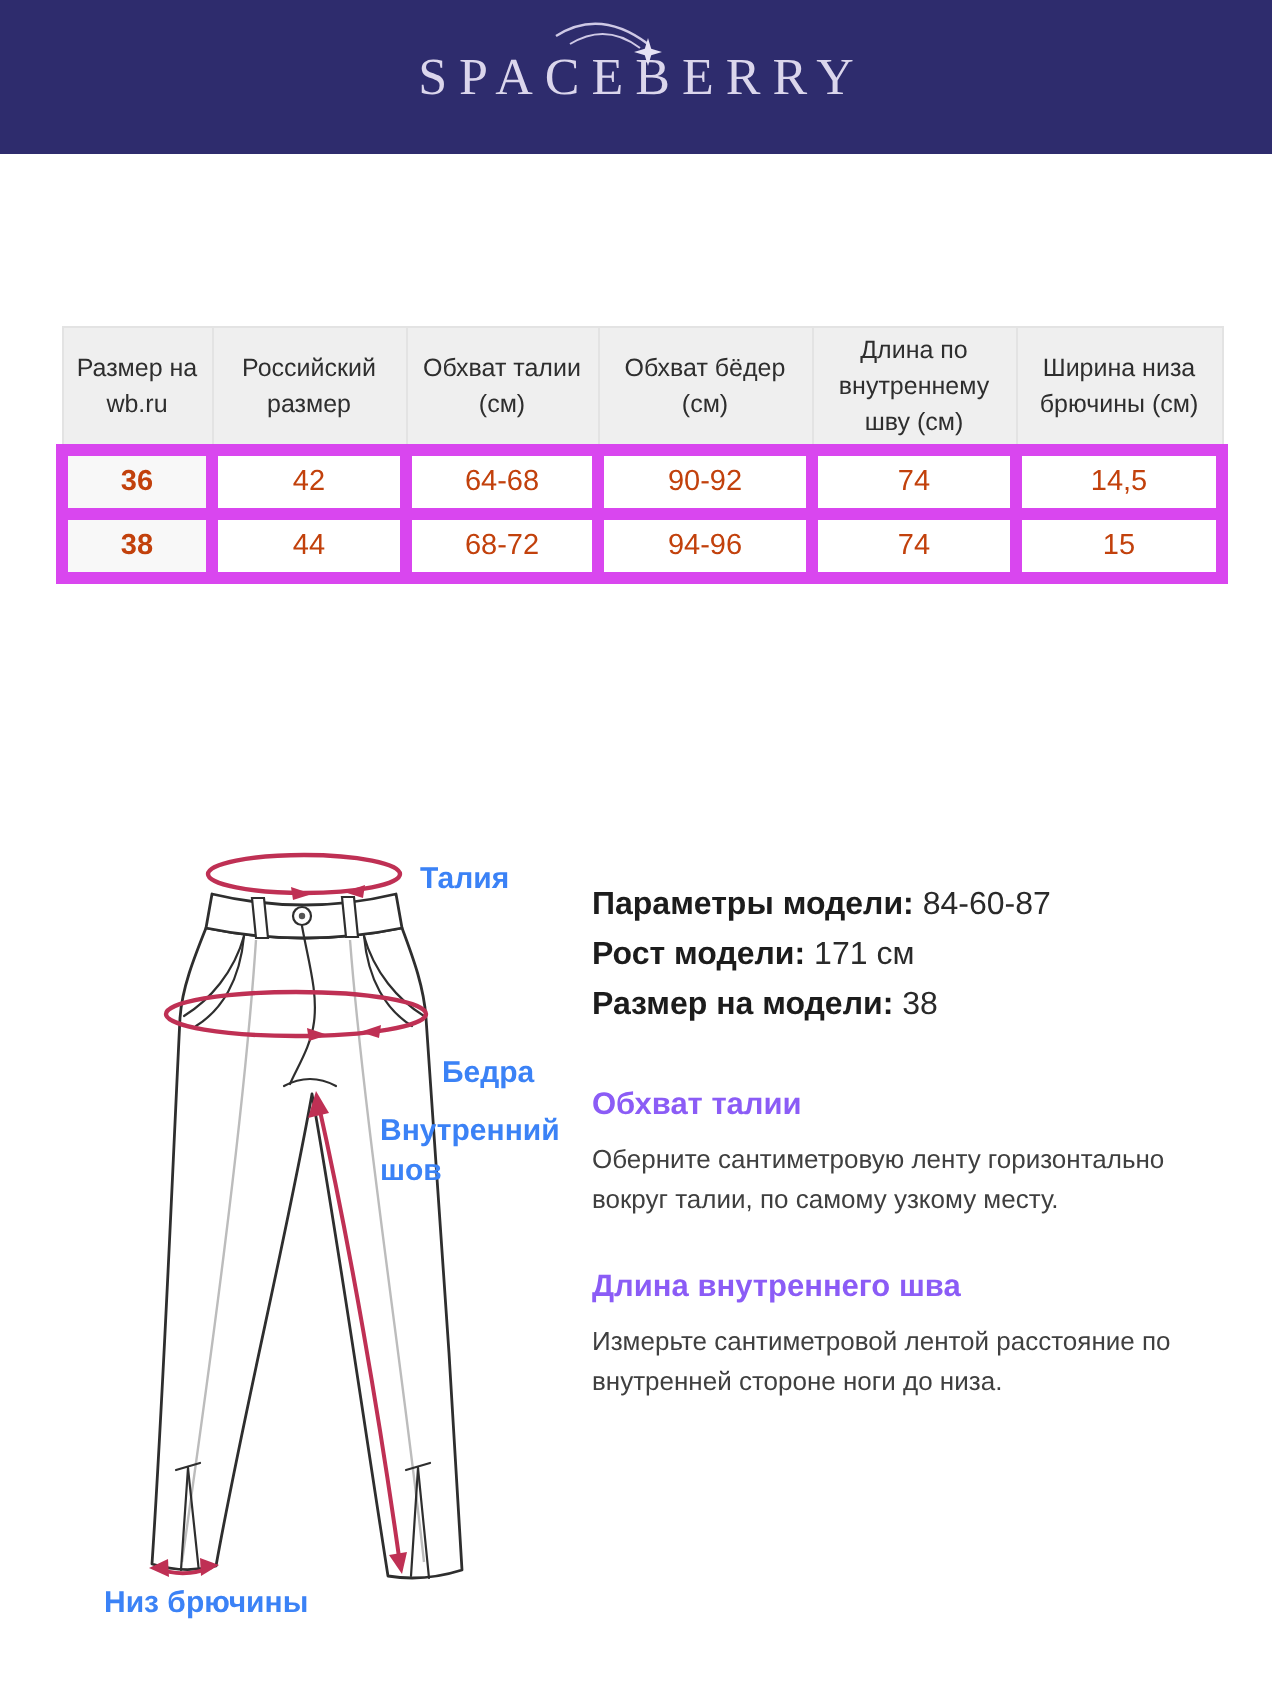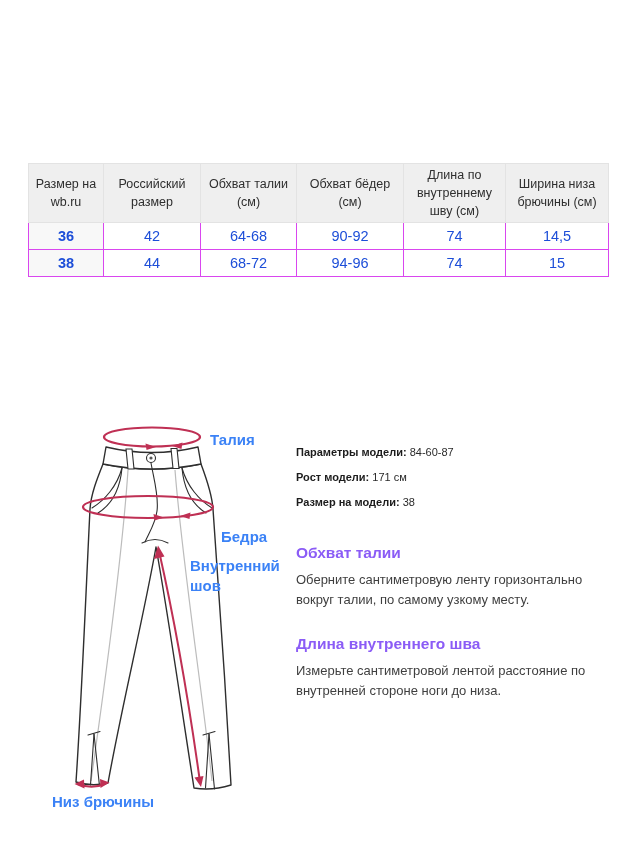--- a/index.html
+++ b/index.html
@@ -21,47 +21,55 @@
   .size-table{
     position:absolute;left:28px;top:163px;width:580px;border-collapse:collapse;
     table-layout:fixed;
   }
   .size-table th{
     background:#efefef;font-weight:normal;font-size:12.5px;line-height:1.45;
     color:#2e2e2e;border:1px solid #e3e3e3;text-align:center;vertical-align:middle;
     height:54px;padding:2px 4px;
   }
   .size-table td{
-    font-size:14.5px;color:#1d4ed8;border:1px solid #d946ef;text-align:center;
+    font-size:14.5px;color:#c2410c;border:6px solid #d946ef;text-align:center;
     vertical-align:middle;height:26px;padding:0 4px;background:#fff;
   }
   .size-table td.first{background:#f8f8f8;font-weight:bold;}
   
   .pants-svg{position:absolute;left:30px;top:410px;}
   .diagram-label{
     position:absolute;font-size:15px;font-weight:bold;color:#3b82f6;line-height:20px;
   }
   .lbl-waist{left:210px;top:430px;}
   .lbl-hips{left:221px;top:497px;margin-top:30px;}
   .lbl-inseam{left:190px;top:556px;width:92px;}
   .lbl-hem{left:52px;top:792px;}
   
   .info-col{position:absolute;left:296px;top:440px;width:308px;}
   .model-info{margin-bottom:29px;}
-  .model-line{font-size:11px;line-height:25px;color:#2a2a2a;}
+  .model-line{font-size:16px;line-height:25px;color:#2a2a2a;}
   .model-line b{color:#1c1c1c;}
   .measure-section{margin-bottom:25px;}
   .measure-title{font-size:15.5px;font-weight:bold;color:#8b5cf6;margin:0 0 8px 0;}
   .measure-text{font-size:13px;line-height:1.55;color:#3f3f3f;margin:0;}
 </style>
 </head>
 <body>
 
 <div class="page">
 
+  <div class="brand-bar">
+    <span class="logo-text">SPACEBERRY</span>
+    <svg class="star-svg" width="70" height="42" viewBox="0 0 70 42">
+      <path d="M6,16 Q28,2 52,20" fill="none" stroke="#cfc9e6" stroke-width="1.2"></path>
+      <path d="M13,20 Q31,9 48,22" fill="none" stroke="#cfc9e6" stroke-width="1"></path>
+      <path d="M52,17 L53.6,22.4 L59,24 L53.6,25.6 L52,31 L50.4,25.6 L45,24 L50.4,22.4 Z" fill="#e6e2f4"></path>
+    </svg>
+  </div>
 
   <table class="size-table">
     <colgroup>
       <col style="width:75px">
         <col style="width:97px">
         <col style="width:96px">
       <col style="width:107px">
         <col style="width:102px">
         <col style="width:103px">
     </colgroup>

